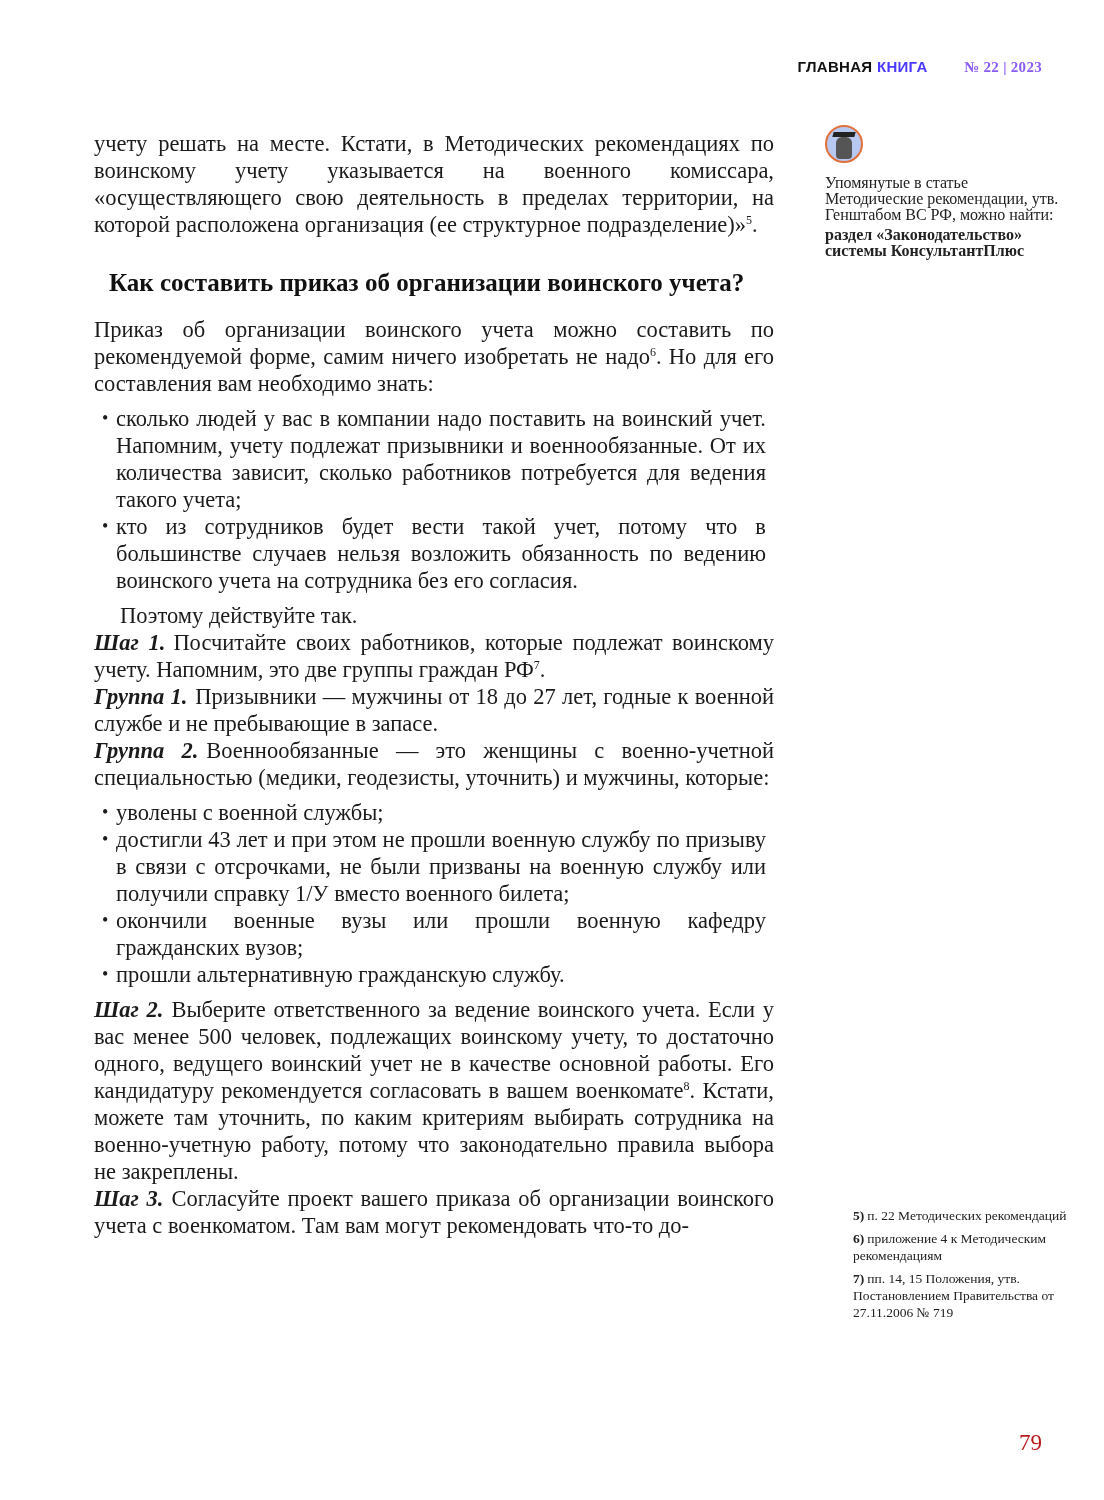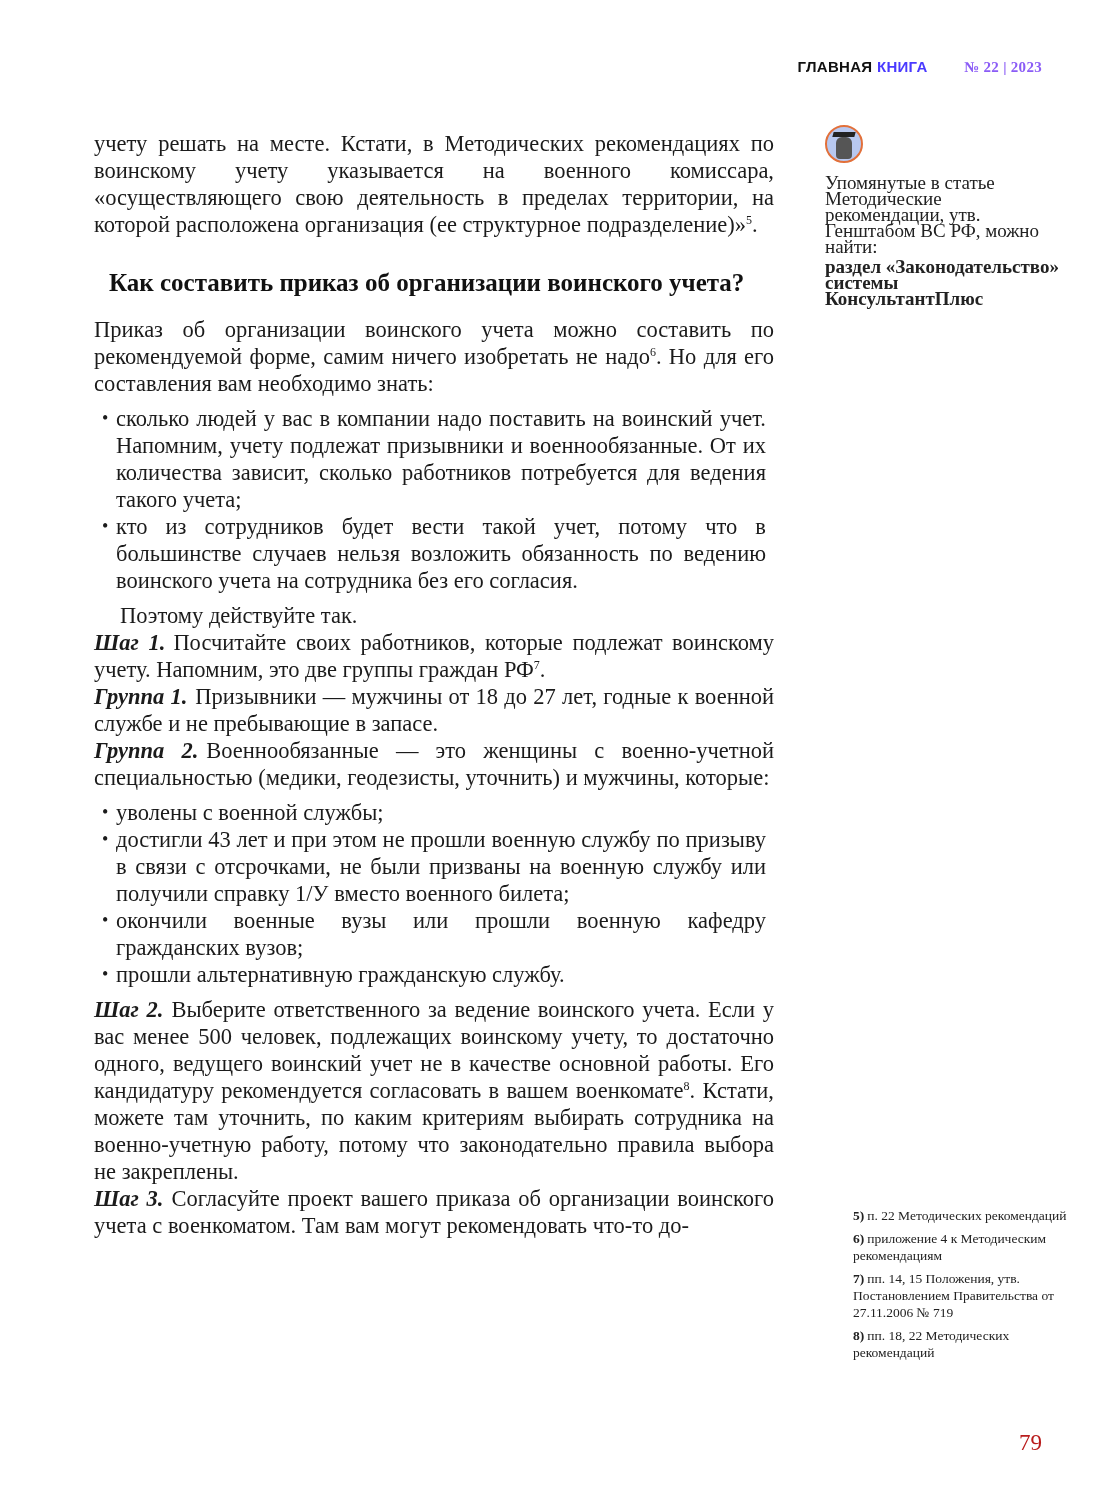--- a/index.html
+++ b/index.html
@@ -13,21 +13,21 @@
   .main p { margin: 0; text-align: justify; }
   .main sup { font-size: 12px; line-height: 0; vertical-align: super; }
   .h2 { font-family: "Liberation Serif", serif; font-weight: bold; font-size: 25px; line-height: 30px; margin: 30px 0 18px 15px; color: #111; }
   ul.bullets { list-style: none; margin: 8px; padding: 0; }
   ul.bullets li { position: relative; padding-left: 14px; text-align: justify; }
   ul.bullets li::before { content: "•"; position: absolute; left: 0; top: 0; font-size: 18px; }
   .indent { text-indent: 26px; }
   .step { margin-top: 26px; }
   .step-label { font-weight: bold; font-style: italic; margin-right: 8px; }
 
-  .sidebar { position: absolute; left: 825px; top: 125px; width: 235px; font-family: "Liberation Serif", serif; font-size: 19px; line-height: 16px; color: #222; }
+  .sidebar { position: absolute; left: 825px; top: 125px; width: 235px; font-family: "Liberation Serif", serif; font-size: 16px; line-height: 16px; color: #222; }
   .avatar { width: 34px; height: 34px; border-radius: 50%; background: #b8c8f0; border: 2px solid #e2703a; position: relative; overflow: hidden; margin-bottom: 12px; }
   .avatar .face { position: absolute; left: 9px; top: 10px; width: 16px; height: 22px; background: #555; border-radius: 6px 6px 4px 4px; }
   .avatar .cap { position: absolute; left: 6px; top: 5px; width: 22px; height: 5px; background: #222; transform: skewX(-15deg); }
   .sidebar .note { margin-bottom: 4px; }
   .sidebar .note-bold { font-weight: bold; }
 
   .footnotes { position: absolute; left: 825px; top: 1207px; width: 235px; font-family: "Liberation Serif", serif; font-size: 13.5px; line-height: 17px; color: #222; margin-left: 28px; }
   .footnotes .fn { margin-bottom: 6px; }
   .footnotes .fn-num { font-weight: bold; margin-right: 3px; }
 
@@ -78,16 +78,15 @@
     <div class="cap"></div>
   </div>
   <div class="note">Упомянутые в статье Методические рекомендации, утв. Генштабом ВС РФ, можно найти:</div>
   <div class="note-bold">раздел «Законодательство» системы КонсультантПлюс</div>
 </div>
 
 <div class="footnotes">
   <div class="fn"><span class="fn-num">5)</span><span>п. 22 Методических рекомендаций</span></div>
   <div class="fn"><span class="fn-num">6)</span><span>приложение 4 к Методическим рекомендациям</span></div>
   <div class="fn"><span class="fn-num">7)</span><span>пп. 14, 15 Положения, утв. Постановлением Правительства от 27.11.2006 № 719</span></div>
-  <div class="fn"><span class="fn-num">8)</span><span>пп. 18, 22 Методических рекомендаций</span></div>
 </div>
 
 <div class="page-number">79</div>
 
 </body></html>

